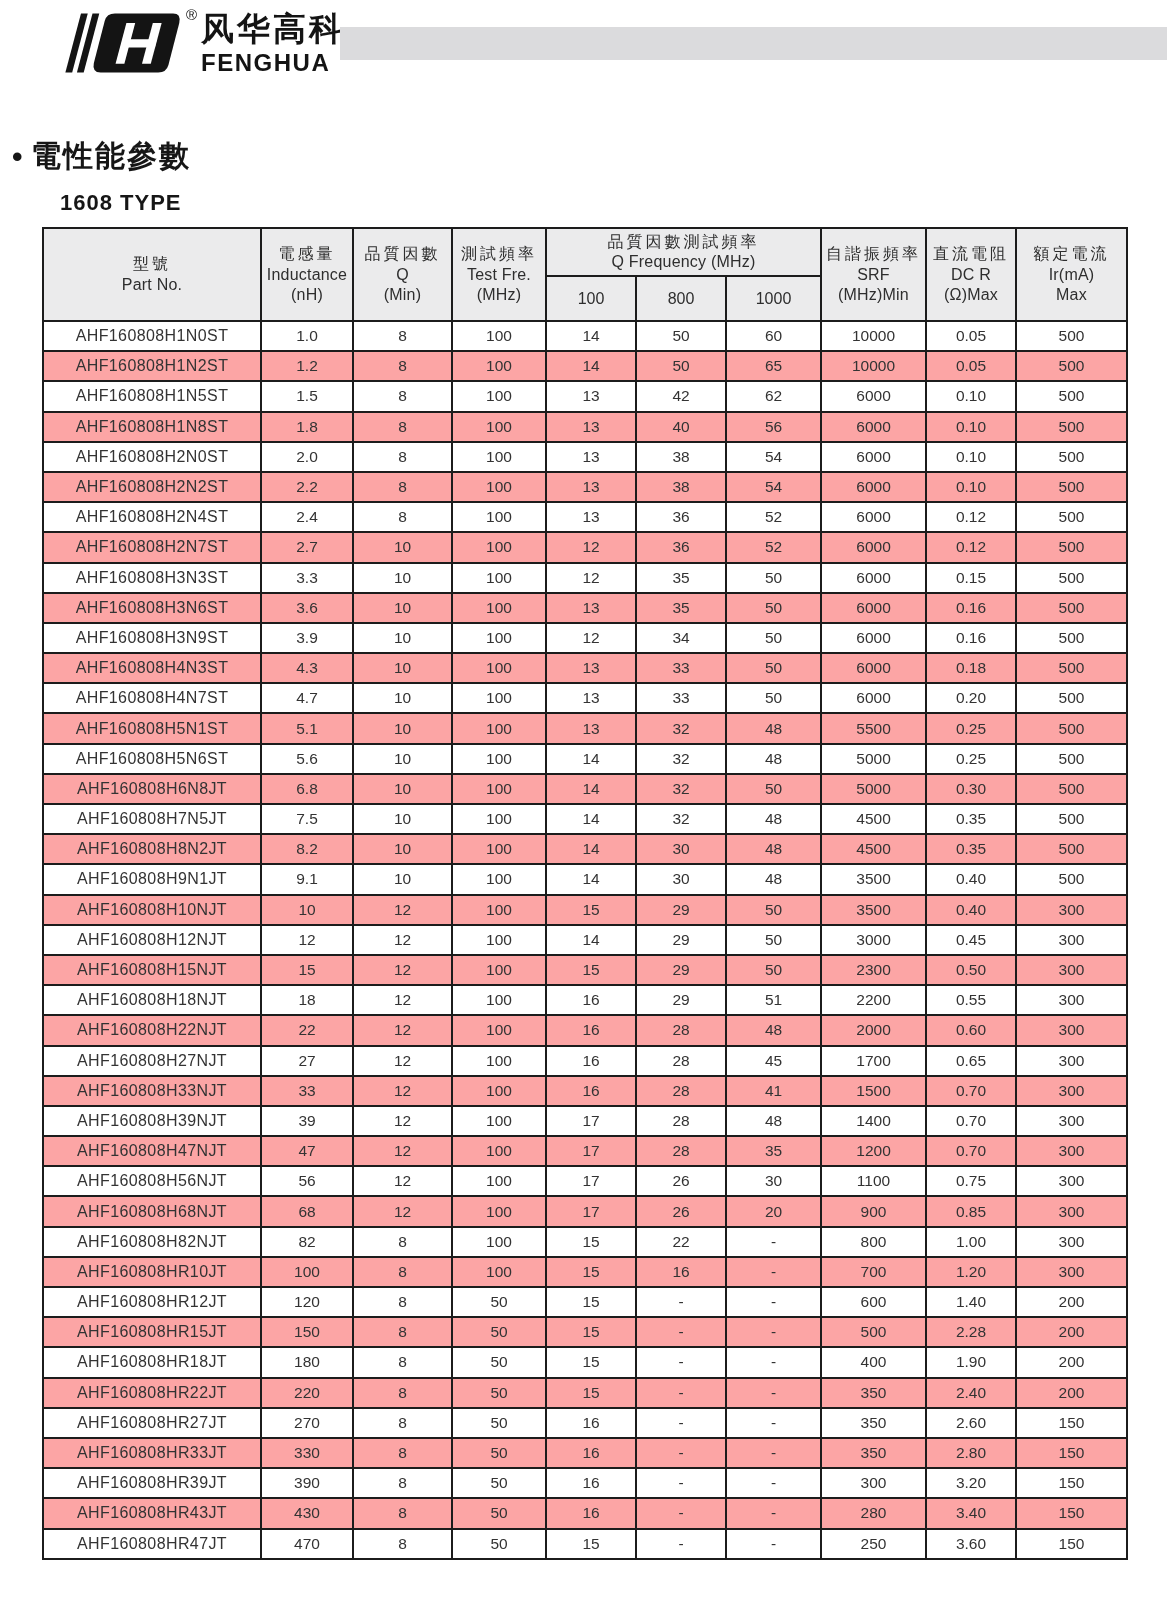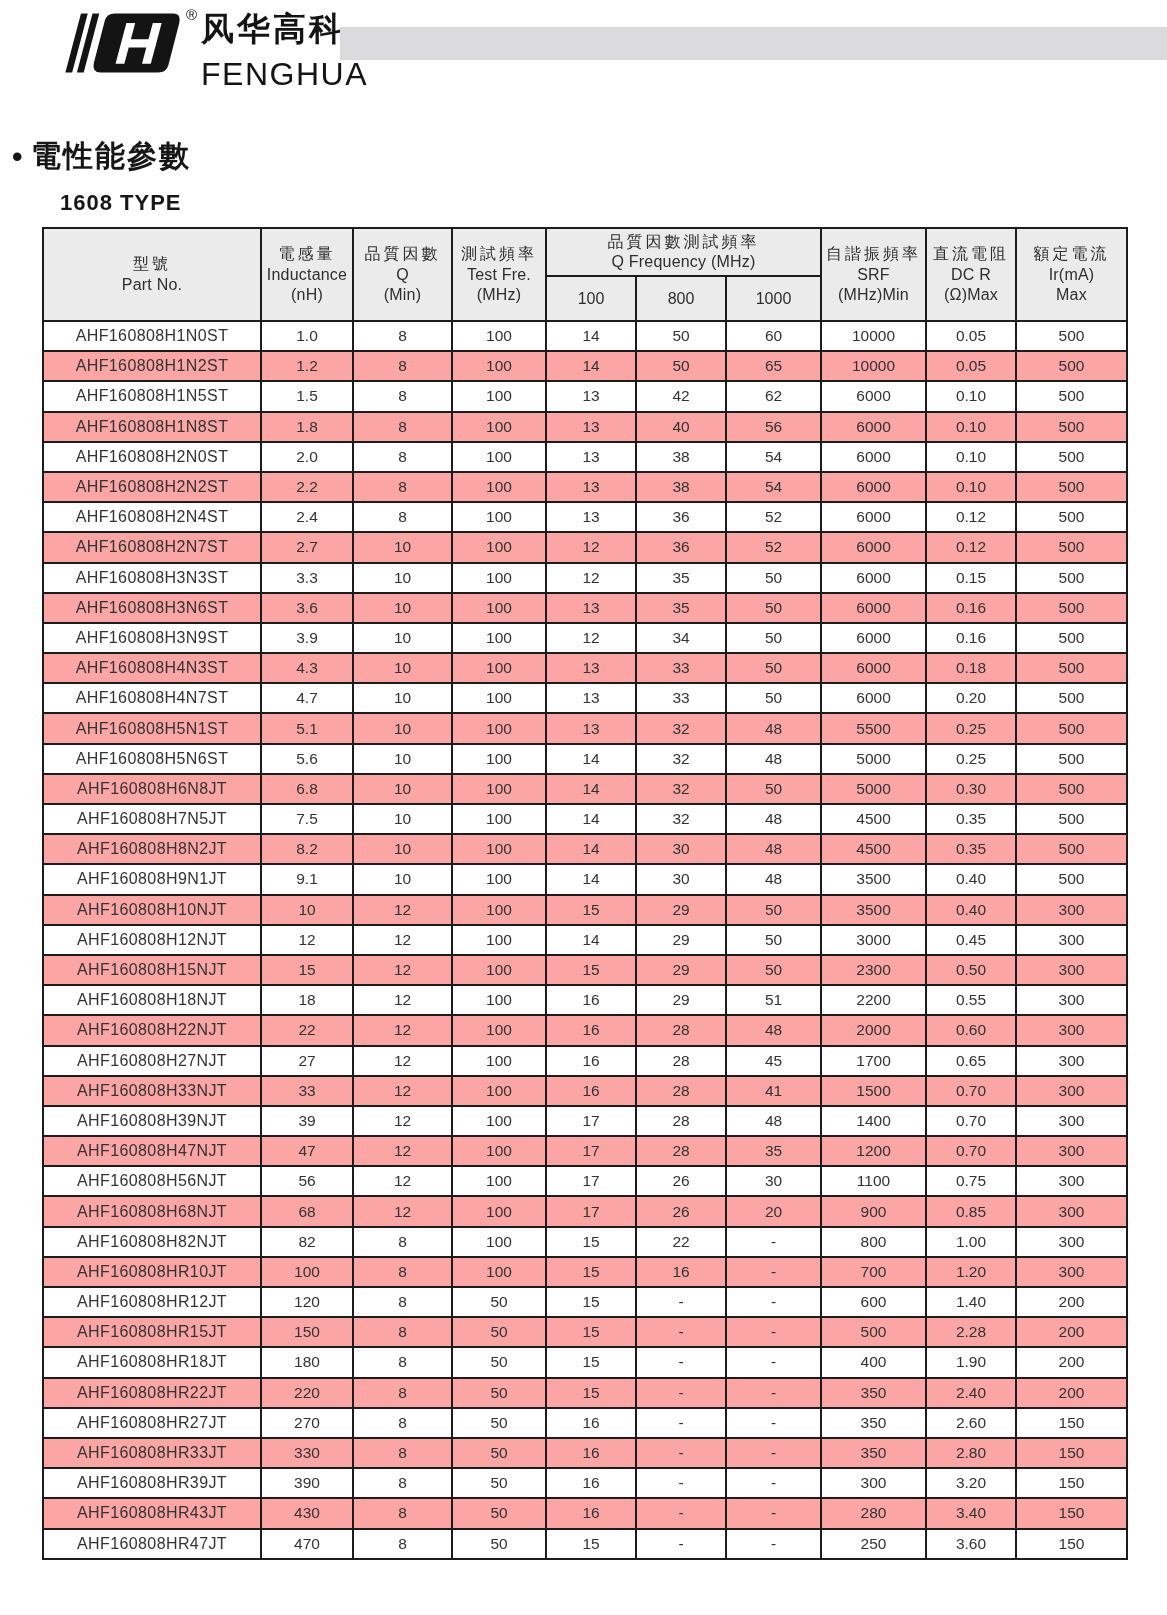--- a/index.html
+++ b/index.html
@@ -10,21 +10,21 @@
     font-family:"Liberation Sans","DejaVu Sans",sans-serif;
     color:#222;
     overflow:hidden;
   }
   
   .brand-row{position:absolute;top:8px;left:62px;display:flex;align-items:flex-start;}
   .logo-mark{width:122px;height:68px;display:block;}
   .reg-mark{font-size:15px;margin:-2px 4px 0 2px;color:#141414;}
   .brand-text{display:flex;flex-direction:column;margin-top:4px;}
   .brand-cn{font-size:33px;font-weight:bold;letter-spacing:3px;color:#141414;line-height:1.0;}
-  .brand-en{font-size:32px;font-weight:normal;letter-spacing:1.5px;color:#141414;line-height:1.1;margin-top:12px;}
+  .brand-en{font-size:24px;font-weight:bold;letter-spacing:1.5px;color:#141414;line-height:1.1;margin-top:5px;}
   .top-gray-bar{position:absolute;top:27px;left:340px;right:0;height:33px;background:#dbdbdd;}
   
   .section-title{position:absolute;top:136px;left:12px;font-size:30px;font-weight:600;color:#161616;letter-spacing:0.5px;display:flex;align-items:center;}
   .bullet{font-size:30px;margin-right:8px;line-height:1;}
   .title-cn{letter-spacing:2px;margin-right:1px;}
   .subtitle{position:absolute;top:190px;left:60px;font-size:22px;font-weight:600;color:#161616;letter-spacing:1px;}
   
   .tbl-wrap{position:absolute;top:227px;left:42px;width:1084px;}
   table{border-collapse:collapse;width:100%;table-layout:fixed;}
   th,td{border:2px solid #1c1c1c;text-align:center;vertical-align:middle;padding:0;}

